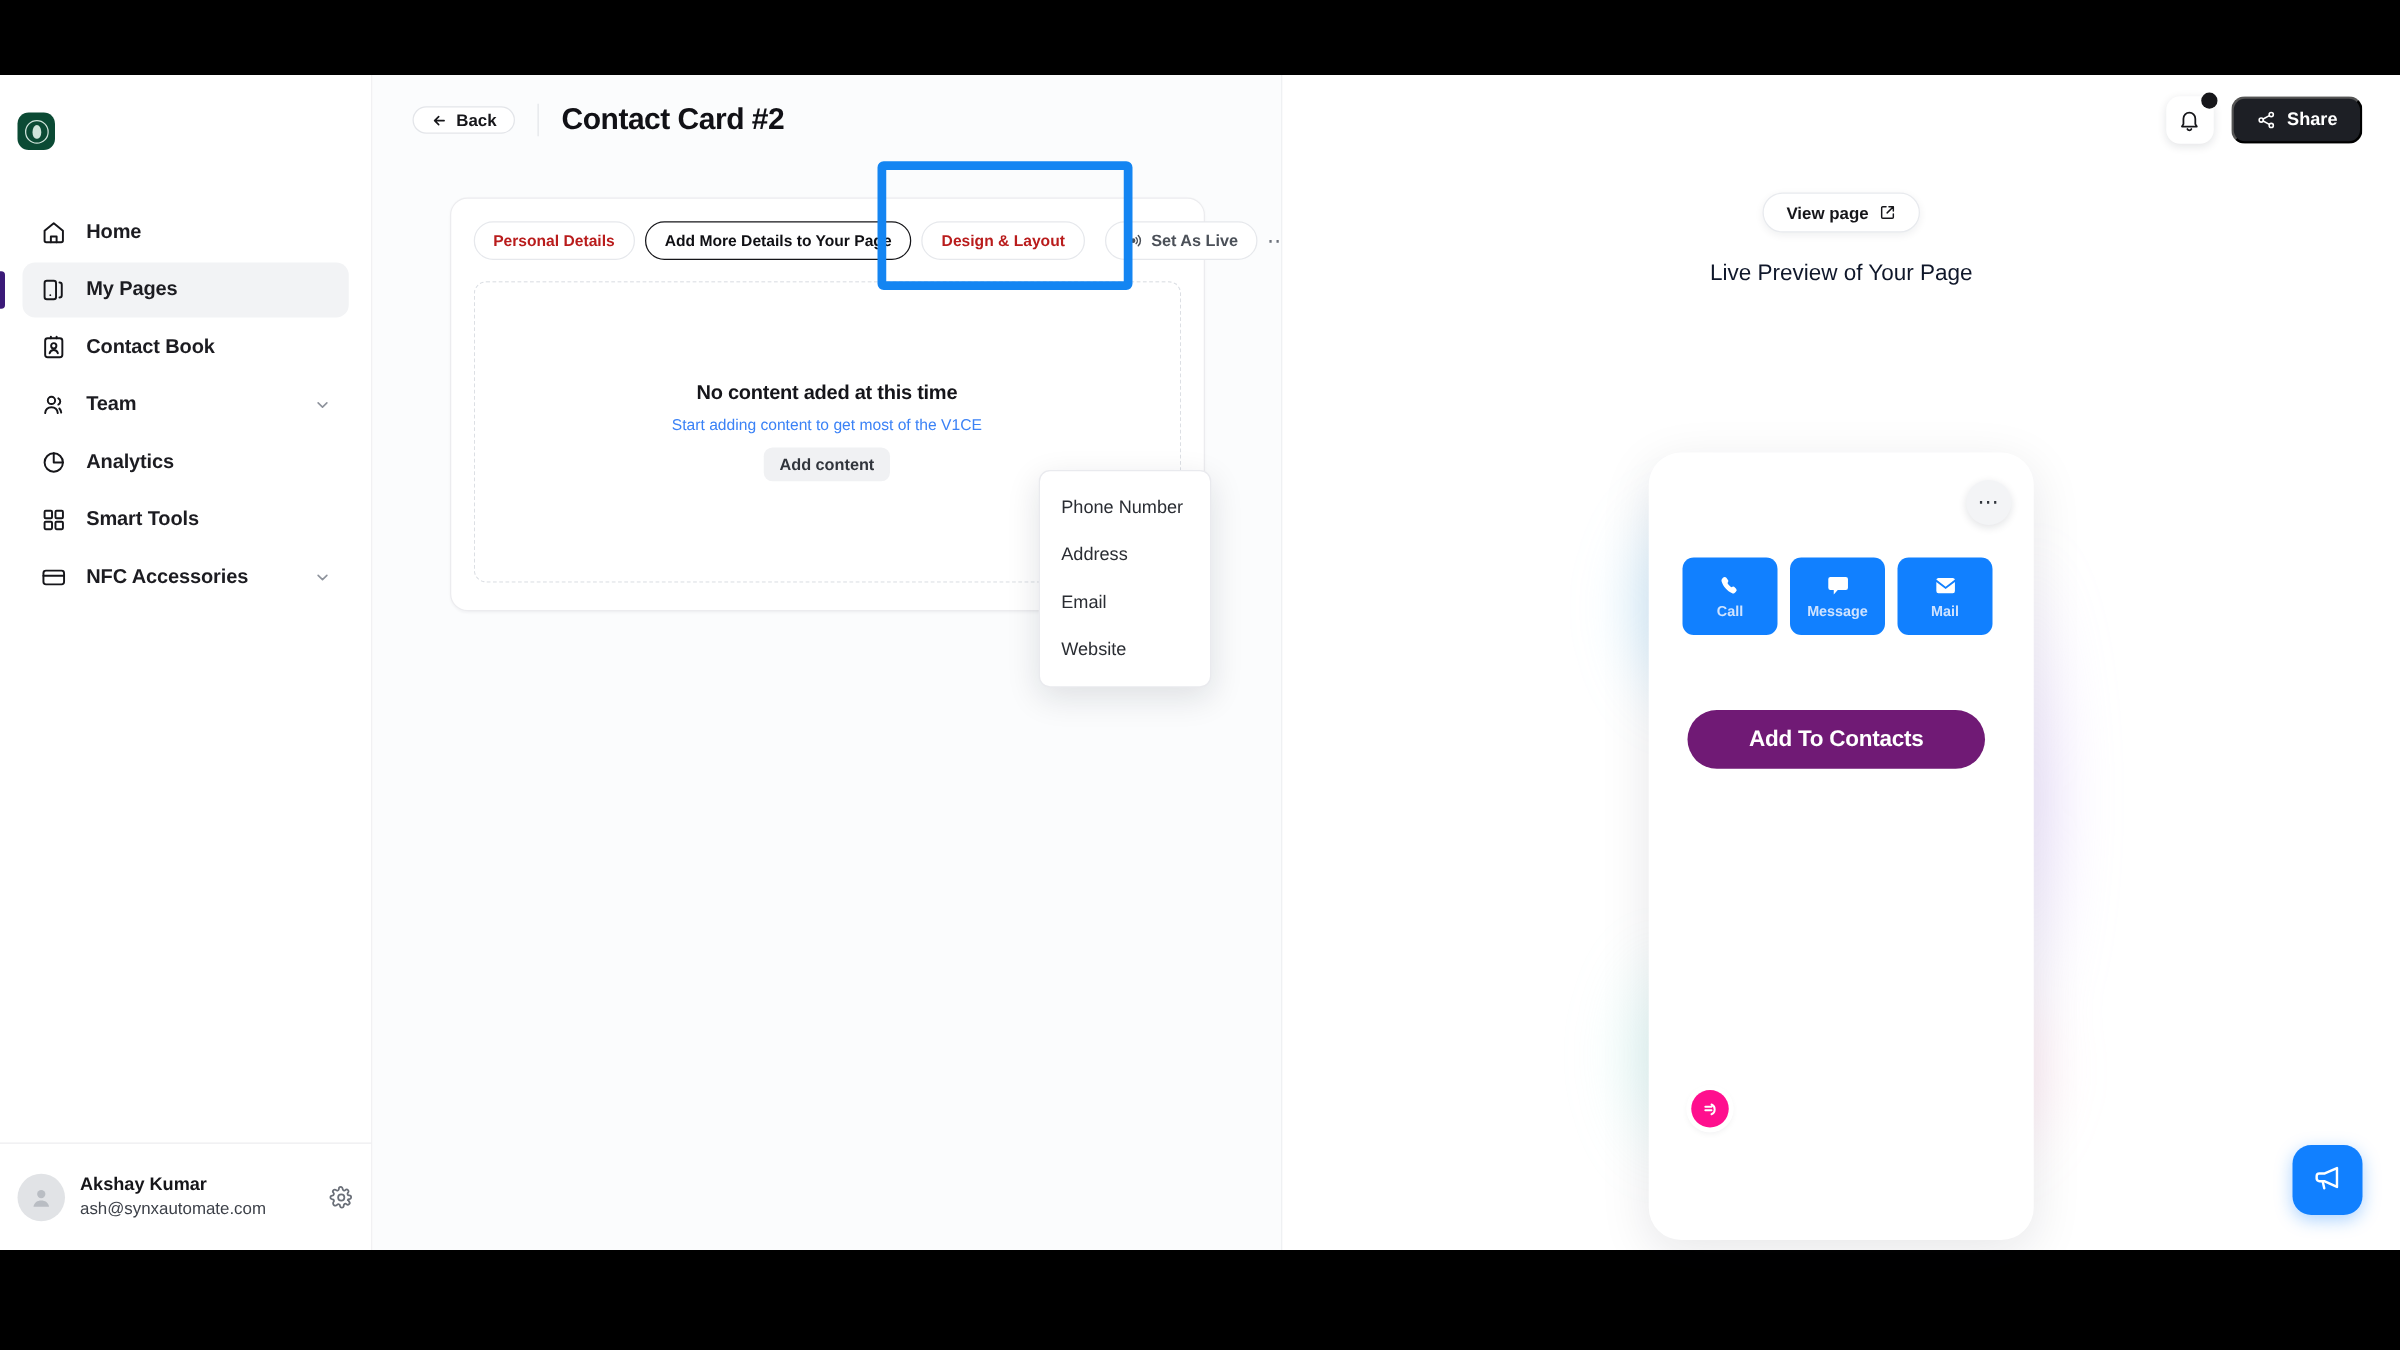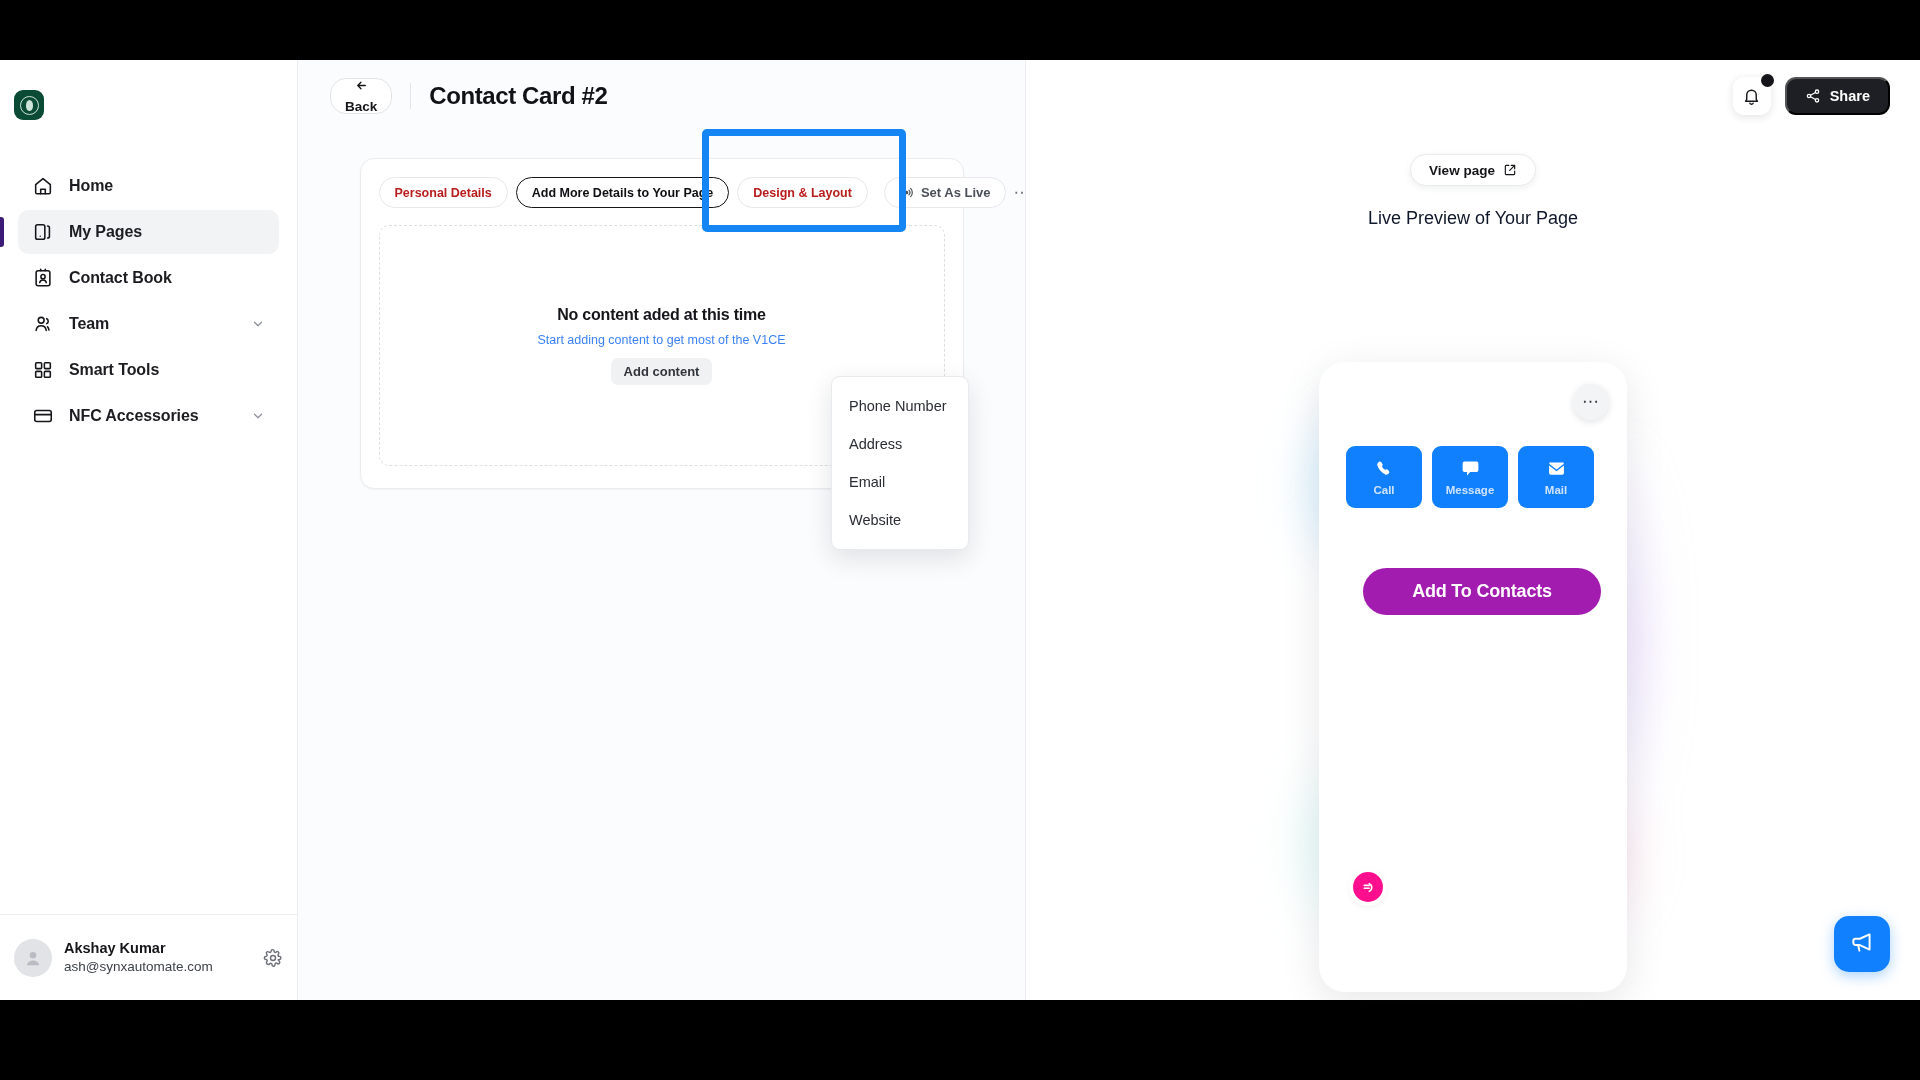--- a/index.html
+++ b/index.html
@@ -59,23 +59,23 @@
   .user-mail { font-size:13.5px; color:#3d4149; line-height:1.35; }
   .gear { width:20px; height:20px; color:#6a6f78; cursor:pointer; }
 
   
   .center {
     flex:1; height:940px; background:#fbfcfd; position:relative;
     display:flex; flex-direction:column; border-right:1px solid #ebedf0;
   }
   .topbar { height:72px; display:flex; align-items:center; padding:0 0 0 32px; gap:18px; }
   .back-btn {
-    display:flex; align-items:center; gap:7px; height:36px; padding:0 14px;
+    display:flex; align-items:center; gap:7px; height:22px; padding:0 14px;
     border:1px solid #e3e5e9; border-radius:16px; background:#fff;
-    font-size:13.5px; font-weight:600; color:#16161a; cursor:pointer;flex-direction:column;
+    font-size:13.5px; font-weight:600; color:#16161a; cursor:pointer;
   }
   .back-arrow { width:13px; height:13px; color:#16161a; }
   .vdiv { width:1px; height:26px; background:#e3e5e9; }
   .page-title { font-size:24px; font-weight:700; color:#111116; letter-spacing:-0.4px; }
 
   .card-wrap { padding:26px 60px 0 60px; position:relative; }
   .card {
     background:#fff; border:1px solid #ececef; border-radius:14px;
     box-shadow:0 1px 2px rgba(16,24,40,.04);
     width:604px; margin:0 auto; padding:18px 18px 22px 18px; position:relative;
@@ -185,22 +185,22 @@
   }
   .actions { position:absolute; left:27px; top:84px; display:flex; gap:10px; }
   .act {
     width:76px; height:62px; border-radius:9px; background:#1180ff;
     display:flex; flex-direction:column; align-items:center; justify-content:center;
     gap:5px; cursor:pointer;
   }
   .act-ic { width:21px; height:21px; color:#fff; }
   .act-lb { font-size:11.5px; font-weight:600; color:#cfe3ff; }
   .add-contacts {
-    position:absolute; left:44px; top:206px; width:238px; height:47px;
-    border-radius:24px; background:#a21caf; color:#fff; border:none;
+    position:absolute; left:31px; top:206px; width:238px; height:47px;
+    border-radius:24px; background:#701a75; color:#fff; border:none;
     font-family:inherit; font-size:18px; font-weight:700; cursor:pointer;
     letter-spacing:-0.2px;
   }
   .v1ce-badge {
     position:absolute; left:34px; top:510px; width:30px; height:30px;
     border-radius:50%; background:#ff0f8e;
     display:flex; align-items:center; justify-content:center;
     box-shadow:0 0 0 4px #fff, 0 2px 8px rgba(16,24,40,.16);
   }
   .v1ce-badge svg { width:17px; height:17px; color:#fff; }
@@ -269,20 +269,29 @@
           </svg>
         </span>
         <span class="label">Team</span>
         <span class="chev">
           <svg viewBox="0 0 24 24" fill="none" stroke="currentColor" stroke-width="2.2" stroke-linecap="round" stroke-linejoin="round">
               <path d="M6 9l6 6 6-6"></path>
             </svg>
         </span>
       </div>
 
+      <div class="nav-item">
+        <span class="nav-icon">
+          <svg viewBox="0 0 24 24" fill="none" stroke="currentColor" stroke-width="1.7" stroke-linecap="round" stroke-linejoin="round">
+            <path d="M12 4a8 8 0 1 0 8 8"></path>
+            <path d="M12 4v8h8a8 8 0 0 0-8-8z"></path>
+          </svg>
+        </span>
+        <span class="label">Analytics</span>
+      </div>
 
       <div class="nav-item">
         <span class="nav-icon">
           <svg viewBox="0 0 24 24" fill="none" stroke="currentColor" stroke-width="1.7" stroke-linejoin="round">
             <rect x="4" y="4" width="6.5" height="6.5" rx="1"></rect>
             <rect x="13.5" y="4" width="6.5" height="6.5" rx="1"></rect>
             <rect x="4" y="13.5" width="6.5" height="6.5" rx="1"></rect>
             <rect x="13.5" y="13.5" width="6.5" height="6.5" rx="1"></rect>
           </svg>
         </span>

